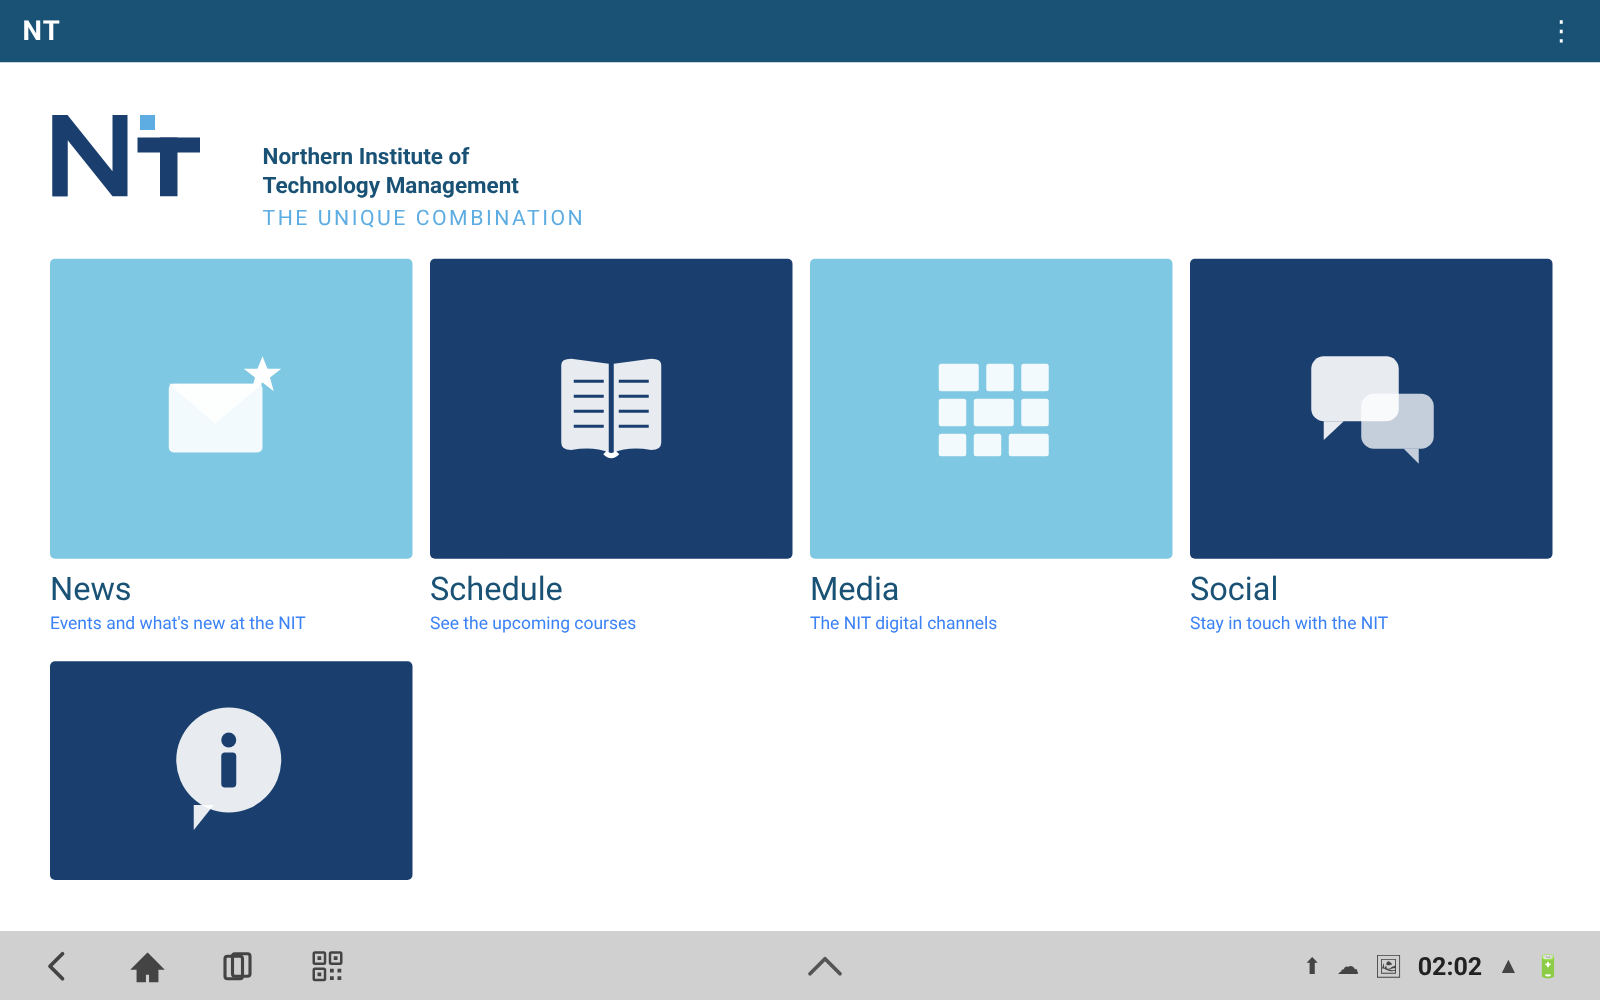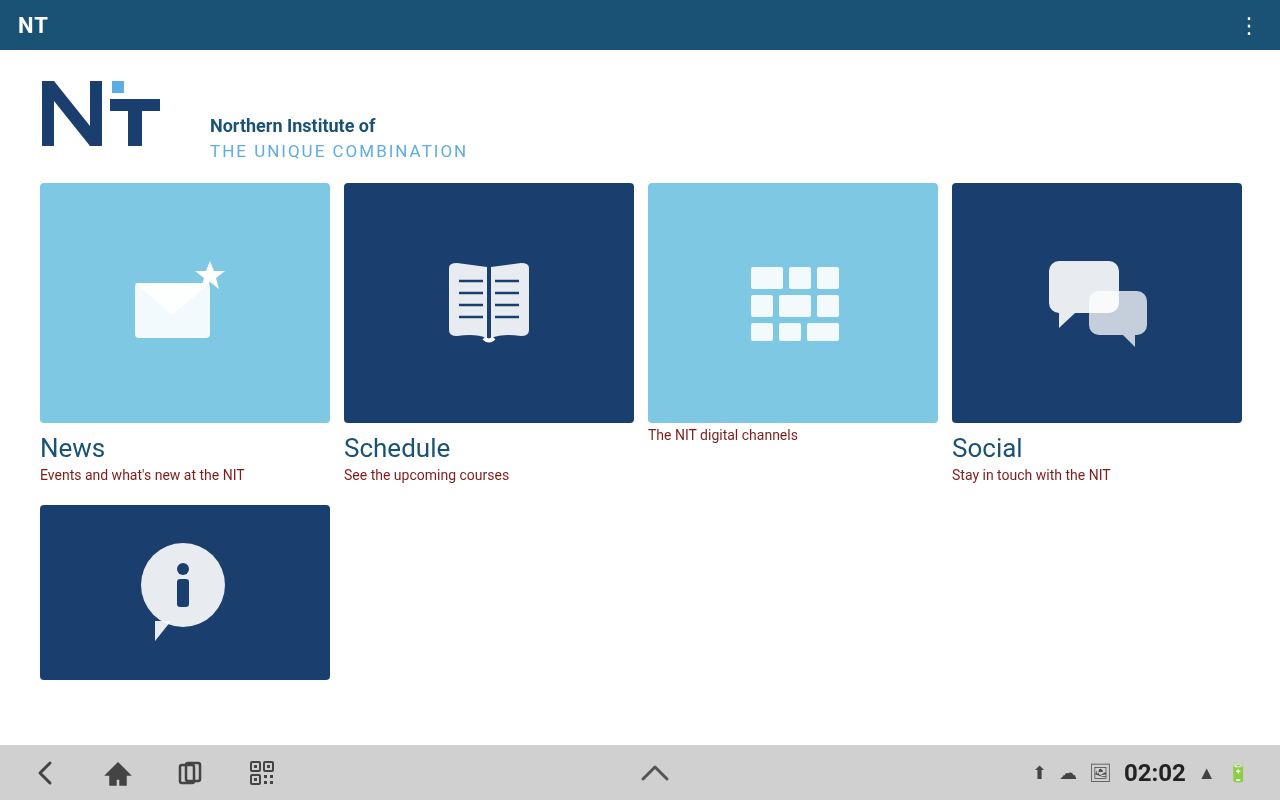--- a/index.html
+++ b/index.html
@@ -90,21 +90,21 @@
     .tile-img.light-blue { background: #7ec8e3; }
     .tile-img.dark-blue { background: #1a3f6f; }
 
     .tile-label {
       color: #1a5276;
       font-size: 26px;
       font-weight: 400;
       margin-top: 10px;
     }
     .tile-desc {
-      color: #7f1d1d;
+      color: #3b82f6;
       font-size: 14px;
       margin-top: 4px;
     }
 
     
     .tile-icon-svg {
       width: 120px;
       height: 120px;
     }
 
@@ -135,21 +135,21 @@
       justify-content: center;
     }
     #bottom-right {
       display: flex;
       align-items: center;
       gap: 12px;
       font-size: 18px;
       color: #333;
     }
     #clock {
-      font-size: 24px;
+      font-size: 20px;
       font-weight: bold;
       color: #222;
     }
     .status-icon {
       font-size: 18px;
       color: #444;
     }
 
     
     #bottom-center {
@@ -176,20 +176,21 @@
       <polygon points="14,10 50,55 50,10 62,10 62,75 50,75 14,30 14,75 2,75 2,10" fill="#1a3f6f"></polygon>
 
       <rect x="72" y="10" width="12" height="12" fill="#5dade2"></rect>
 
       <rect x="70" y="28" width="50" height="12" fill="#1a3f6f"></rect>
       <rect x="88" y="28" width="14" height="47" fill="#1a3f6f"></rect>
     </svg>
     <div id="logo-text-block">
       <div id="logo-name">
         <span>Northern Institute of</span><br>
+        <span>Technology Management</span>
       </div>
       <div id="logo-tagline">THE UNIQUE COMBINATION</div>
     </div>
   </div>
 
   <div id="tiles-row1">
 
     <div class="tile-wrapper">
       <div class="tile-img light-blue">
 
@@ -242,20 +243,21 @@
 
           <rect x="18" y="52" width="22" height="22" rx="2" fill="white" opacity="0.9"></rect>
           <rect x="46" y="52" width="32" height="22" rx="2" fill="white" opacity="0.9"></rect>
           <rect x="84" y="52" width="22" height="22" rx="2" fill="white" opacity="0.9"></rect>
 
           <rect x="18" y="80" width="22" height="18" rx="2" fill="white" opacity="0.9"></rect>
           <rect x="46" y="80" width="22" height="18" rx="2" fill="white" opacity="0.9"></rect>
           <rect x="74" y="80" width="32" height="18" rx="2" fill="white" opacity="0.9"></rect>
         </svg>
       </div>
+      <div class="tile-label">Media</div>
       <div class="tile-desc">The NIT digital channels</div>
     </div>
 
     <div class="tile-wrapper">
       <div class="tile-img dark-blue">
 
         <svg class="tile-icon-svg" viewBox="0 0 120 120" xmlns="http://www.w3.org/2000/svg">
 
           <rect x="12" y="18" width="70" height="52" rx="10" ry="10" fill="white" opacity="0.9"></rect>
           <polygon points="22,70 22,85 38,70" fill="white" opacity="0.9"></polygon>

